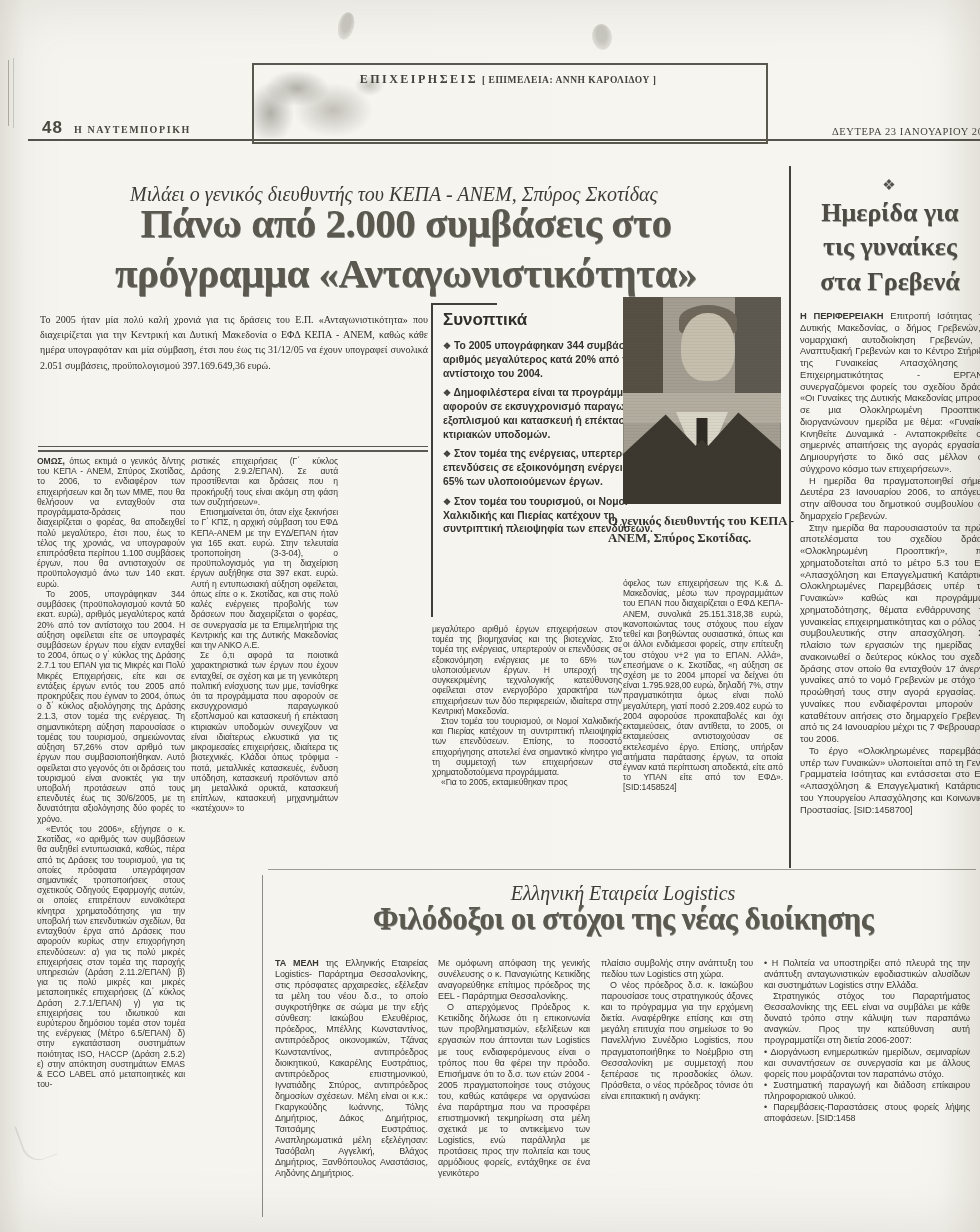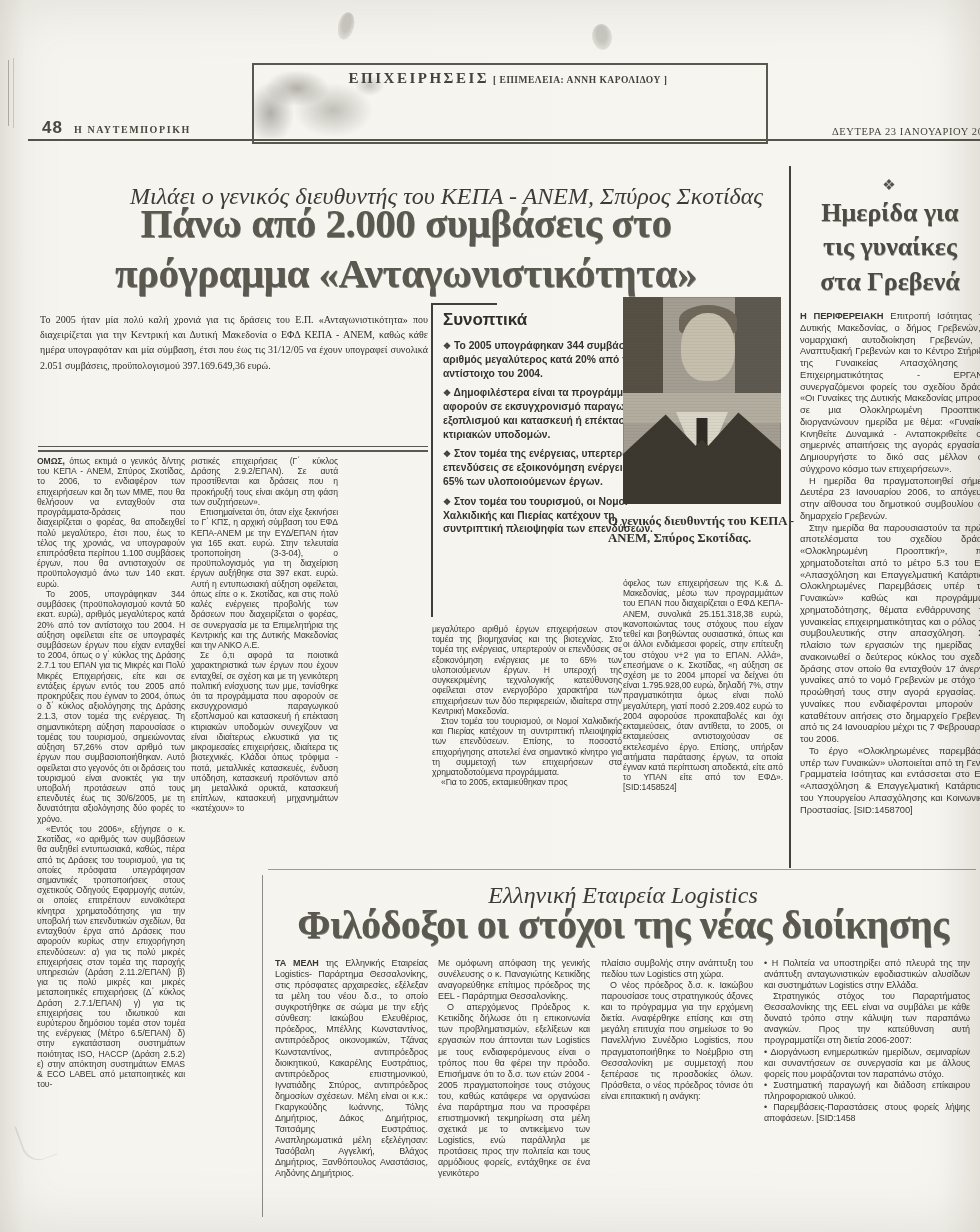--- a/index.html
+++ b/index.html
@@ -20,28 +20,28 @@
   .page-num{font-size:17px;font-weight:bold;color:#4a483f;letter-spacing:1px;}
   .paper-name{font-family:"Liberation Serif",serif;font-weight:bold;font-size:10px;letter-spacing:1.6px;color:#4a483f;}
   .banner-box{border:2px solid #5a574f;}
   .map-art{background:
      radial-gradient(ellipse 46px 26px at 26% 32%,rgba(125,122,114,.55),transparent 70%),
      radial-gradient(ellipse 55px 38px at 48% 62%,rgba(140,137,128,.5),transparent 72%),
      radial-gradient(ellipse 34px 44px at 10% 66%,rgba(112,110,102,.5),transparent 70%),
      radial-gradient(ellipse 20px 14px at 70% 28%,rgba(130,127,118,.4),transparent 75%);
      filter:contrast(1.15);}
   .section-row{font-family:"Liberation Serif",serif;color:#44423c;text-align:center;white-space:nowrap;}
-  .section-label{font-size:15px;font-weight:bold;letter-spacing:2.5px;}
+  .section-label{font-size:12px;font-weight:bold;letter-spacing:2.5px;}
   .section-editor{font-size:9.5px;font-weight:bold;letter-spacing:.5px;}
   .region-title{font-family:"Liberation Serif",serif;font-size:43px;letter-spacing:9px;color:#615e56;text-align:center;
                 text-shadow:.6px .8px .7px rgba(50,48,43,.5);white-space:nowrap;}
   .issue-date{font-family:"Liberation Serif",serif;font-size:10.5px;letter-spacing:.6px;color:#45433c;white-space:nowrap;}
 
   
-  .kicker{font-family:"Liberation Serif",serif;font-style:italic;font-size:24px;color:#3d3b35;white-space:nowrap;}
+  .kicker{font-family:"Liberation Serif",serif;font-style:italic;font-size:20px;color:#3d3b35;white-space:nowrap;}
   .headline{font-family:"Liberation Serif",serif;font-weight:bold;color:#5b5850;
             text-shadow:.5px .7px .6px rgba(45,43,38,.55);text-align:center;}
   .headline-main{font-size:41px;line-height:1.21;letter-spacing:-.5px;}
   .intro{font-family:"Liberation Serif",serif;font-size:10px;line-height:1.52;color:#2f2d28;text-align:justify;}
   .double-rule{border-top:1px solid #5c5952;border-bottom:2px solid #5c5952;height:3px;}
 
   .body-col{font-size:8.6px;line-height:1.19;letter-spacing:-.1px;text-align:justify;color:#393730;overflow:hidden;}
   .body-col p{margin:0;}
   .body-col p.indent{text-indent:9px;}
   .lead{font-weight:bold;}
@@ -71,21 +71,21 @@
   
   .vline{background:#43413b;}
   .ornament{text-align:center;font-size:15px;color:#55534c;}
   .sidebar-title{font-family:"Liberation Serif",serif;font-weight:bold;font-size:26px;line-height:1.32;color:#4e4b44;text-align:center;
                  text-shadow:.4px .5px .5px rgba(50,48,43,.4);}
   .sidebar-body{font-size:9.4px;line-height:1.25;letter-spacing:-.1px;text-align:justify;color:#393730;}
   .sidebar-body p{margin:0;}
   .sidebar-body p.indent{text-indent:9px;}
 
   
-  .headline-log{font-size:40px;letter-spacing:-.5px;}
+  .headline-log{font-size:31px;letter-spacing:-.5px;}
   .log-col{font-size:9px;line-height:1.23;letter-spacing:-.1px;text-align:justify;color:#393730;overflow:hidden;}
   .log-col p{margin:0;}
   .log-col p.indent{text-indent:9px;}
 </style>
 </head>
 <body>
 
 <div class="page">
 
   <div class="abs staple" style="left:338px;top:12px;width:16px;height:28px;transform:rotate(14deg);"></div>

